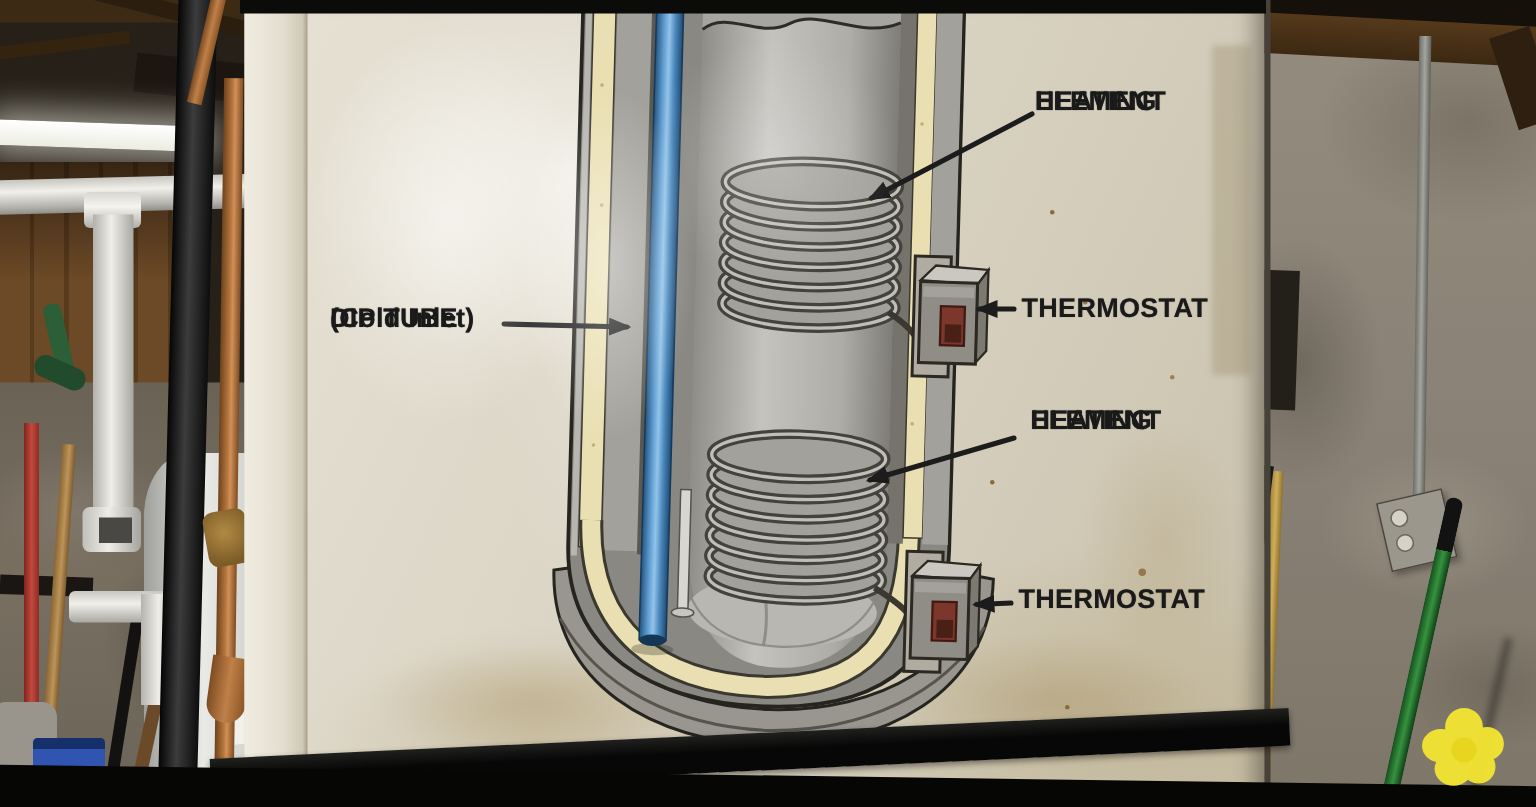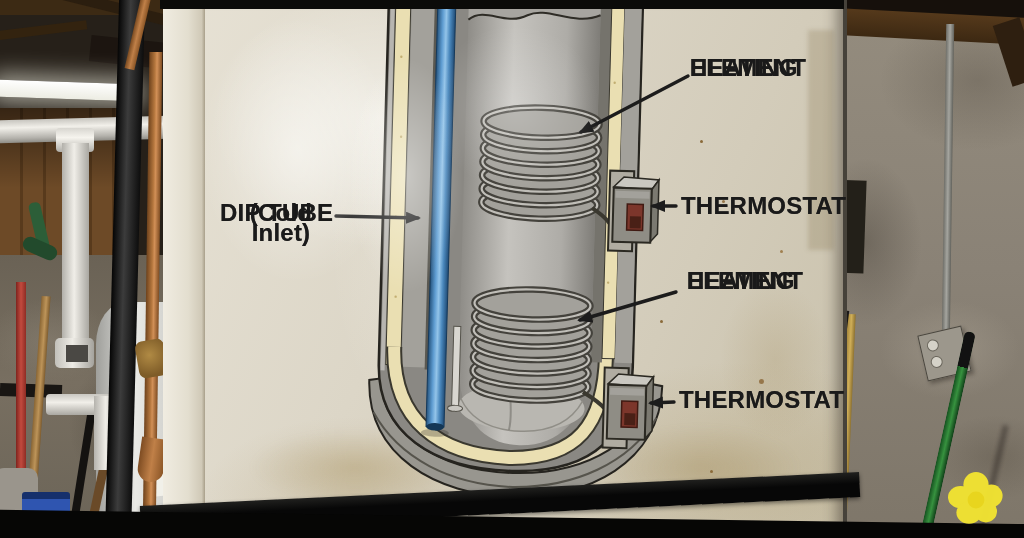--- a/index.html
+++ b/index.html
@@ -117,21 +117,21 @@
   .top-bar{left:160px;top:0;width:684px;height:9px;background:#0b0b09;z-index:5;}
   .rail{left:140px;top:489px;width:720px;height:25px;z-index:5;transform:rotate(-2.7deg);
     background:linear-gradient(180deg,#20201e,#070707 45%);box-shadow:0 2px 4px rgba(0,0,0,.45);}
   .bottom-band{left:-8px;top:517px;width:1044px;height:30px;background:#060605;transform:rotate(.8deg);z-index:6;}
   .bottom-fill{left:0;top:531px;width:1024px;height:7px;background:#060605;z-index:6;}
 
   .diagram-svg{position:absolute;left:0;top:0;z-index:3;}
   .flower{position:absolute;left:948px;top:472px;z-index:8;}
 
   
-  .lbl{position:absolute;z-index:7;font-weight:700;font-size:24px;line-height:19.5px;
+  .lbl{position:absolute;z-index:7;font-weight:700;font-size:18px;line-height:19.5px;
     color:#1a1a1a;text-align:center;letter-spacing:.2px;text-shadow:0 0 .6px rgba(25,25,25,.7);}
   .lbl-dip{left:220px;top:203px;width:122px;}
   .lbl-he1{left:690px;top:58px;width:104px;}
   .lbl-th1{left:681px;top:196px;width:122px;}
   .lbl-he2{left:687px;top:271px;width:104px;}
   .lbl-th2{left:679px;top:390px;width:122px;}
 </style>
 </head>
 <body>
 

